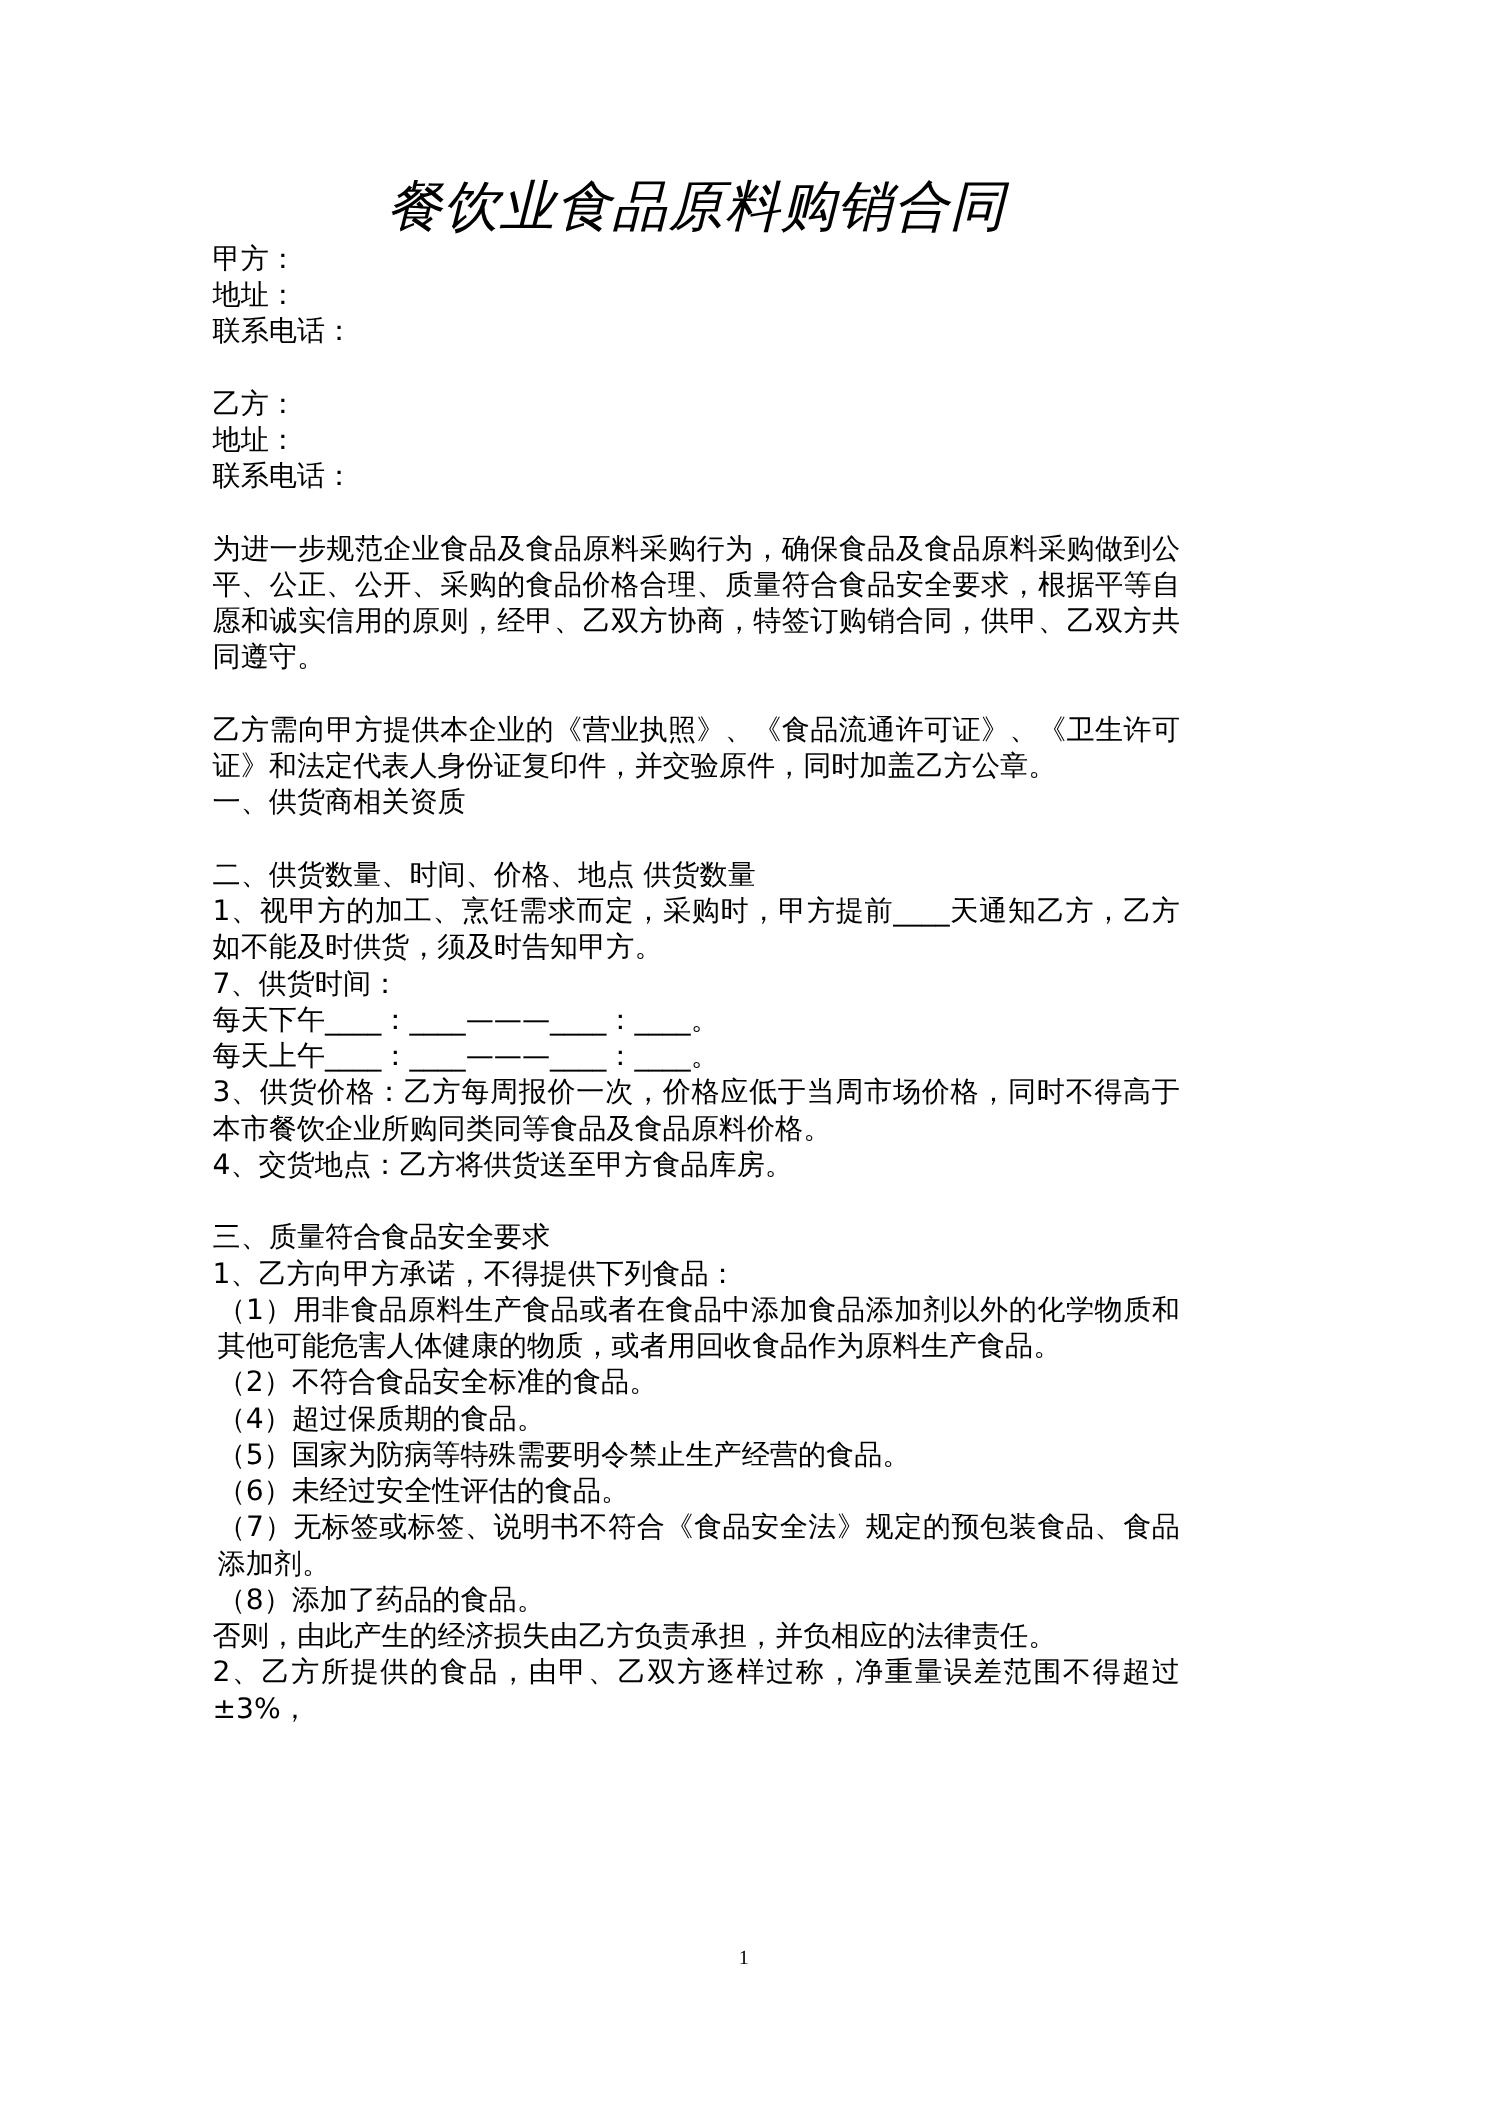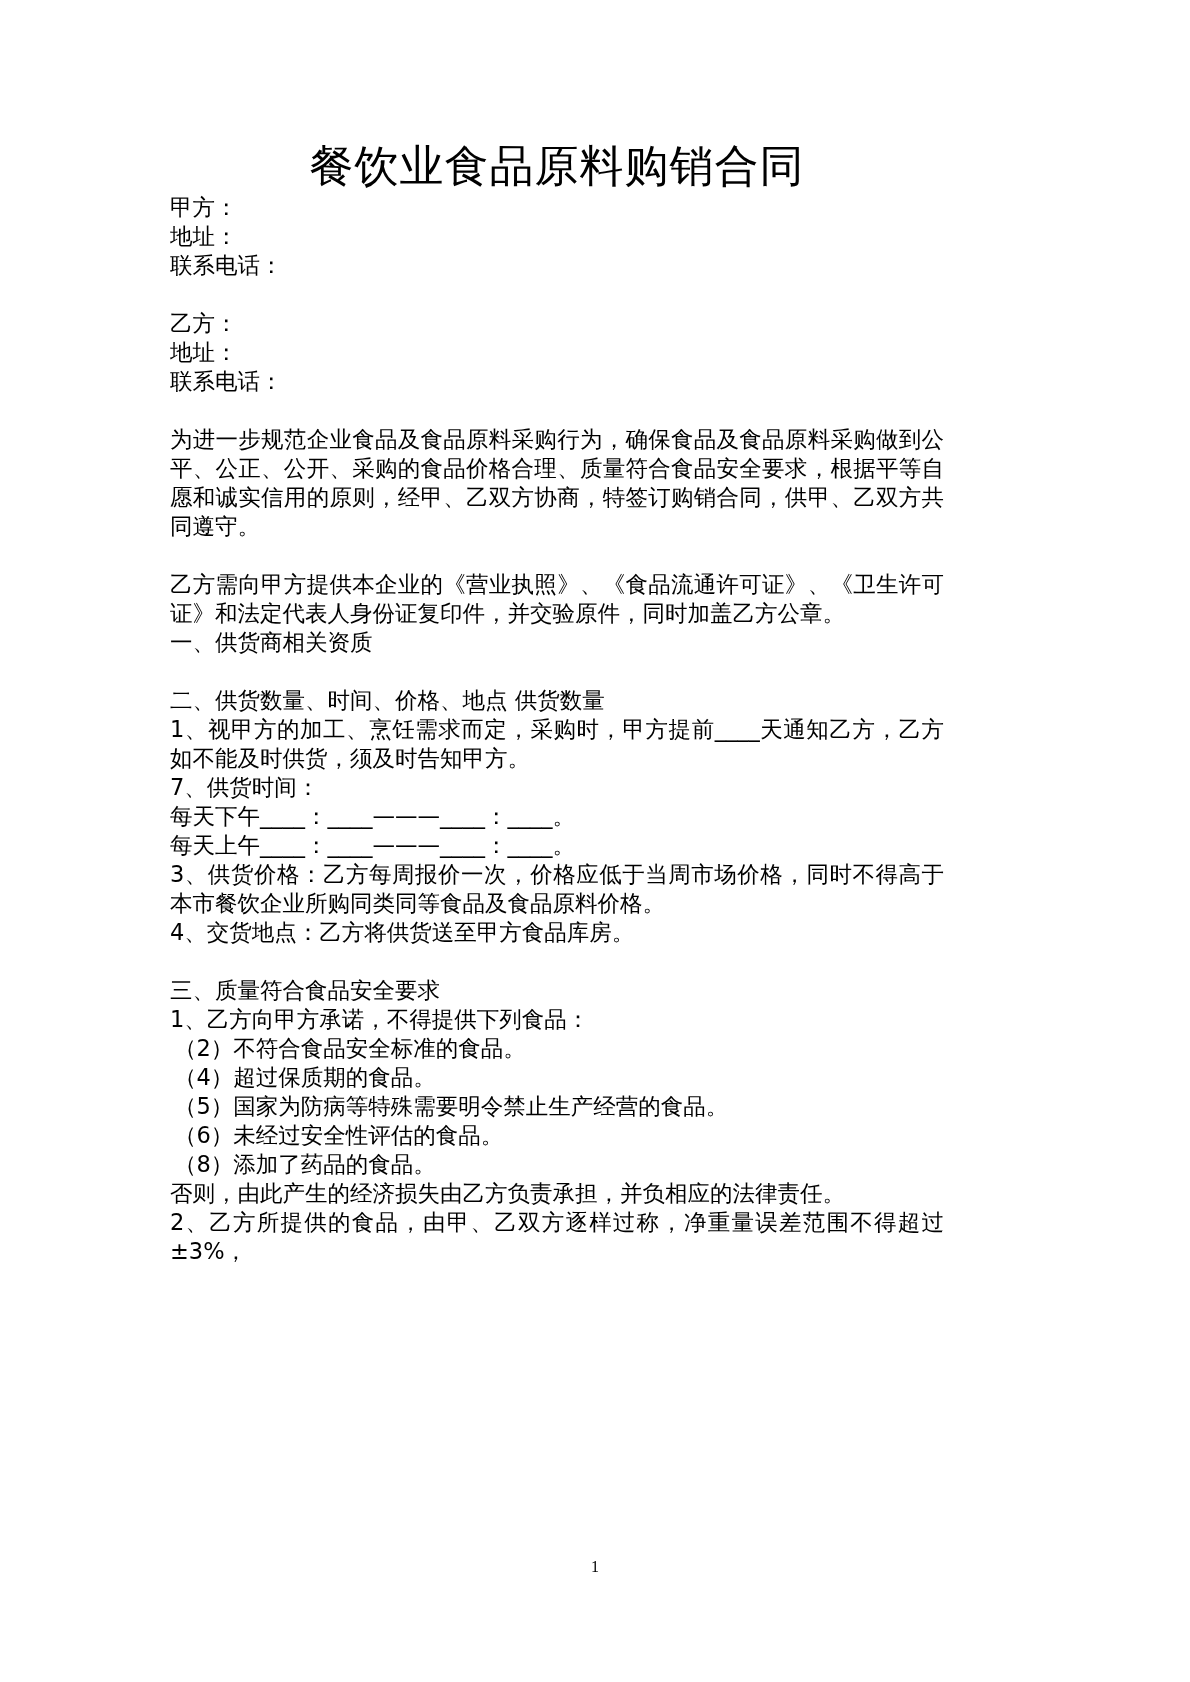--- a/index.html
+++ b/index.html
@@ -1,20 +1,20 @@
 <!DOCTYPE html>
 <html><head>
 <meta charset="utf-8">
 <style>
   html, body { margin: 0; padding: 0; background: #ffffff; }
   body { width: 1190px; height: 1682px; position: relative; overflow: hidden;
          font-family: "DejaVu Sans", "Liberation Sans", sans-serif; color: #000; }
   .page { position: absolute; left: 170px; top: 0; width: 774px; }
   .title { position: absolute; left: 0; width: 774px; top: 138px; text-align: center;
-           font-size: 44px; line-height: 56px; letter-spacing: 1px; }
+           font-size: 44px; line-height: 56px; letter-spacing: 1px; font-style: italic; }
   .body { position: absolute; left: 0; top: 193px; width: 774px;
           font-size: 22.5px; line-height: 29px; text-align: justify; }
   .line { display: block; white-space: pre; height: 29px; }
   .para { display: block; text-align: justify; text-align-last: left; }
   .blank { display: block; height: 29px; }
   .indent { padding-left: 4px; }
   .pagenum { position: absolute; left: 0; width: 1190px; top: 1558px; text-align: center;
              font-family: "Liberation Serif", serif; font-size: 16px; }
 </style>
 </head>
@@ -44,23 +44,25 @@
     <span class="para">1、视甲方的加工、烹饪需求而定，采购时，甲方提前____天通知乙方，乙方如不能及时供货，须及时告知甲方。</span>
     <span class="para">7、供货时间：</span>
     <span class="para">每天下午____：____———____：____。</span>
     <span class="para">每天上午____：____———____：____。</span>
     <span class="para">3、供货价格：乙方每周报价一次，价格应低于当周市场价格，同时不得高于本市餐饮企业所购同类同等食品及食品原料价格。</span>
     <span class="para">4、交货地点：乙方将供货送至甲方食品库房。</span>
     <span class="blank"></span>
 
     <span class="para">三、质量符合食品安全要求</span>
     <span class="para">1、乙方向甲方承诺，不得提供下列食品：</span>
+    <span class="para indent">（1）用非食品原料生产食品或者在食品中添加食品添加剂以外的化学物质和其他可能危害人体健康的物质，或者用回收食品作为原料生产食品。</span>
     <span class="para indent">（2）不符合食品安全标准的食品。</span>
     <span class="para indent">（4）超过保质期的食品。</span>
     <span class="para indent">（5）国家为防病等特殊需要明令禁止生产经营的食品。</span>
     <span class="para indent">（6）未经过安全性评估的食品。</span>
+    <span class="para indent">（7）无标签或标签、说明书不符合《食品安全法》规定的预包装食品、食品添加剂。</span>
     <span class="para indent">（8）添加了药品的食品。</span>
     <span class="para">否则，由此产生的经济损失由乙方负责承担，并负相应的法律责任。</span>
     <span class="para">2、乙方所提供的食品，由甲、乙双方逐样过称，净重量误差范围不得超过±3%，</span>
   </div>
 </div>
 
 <div class="pagenum">1</div>
 
 </body></html>

